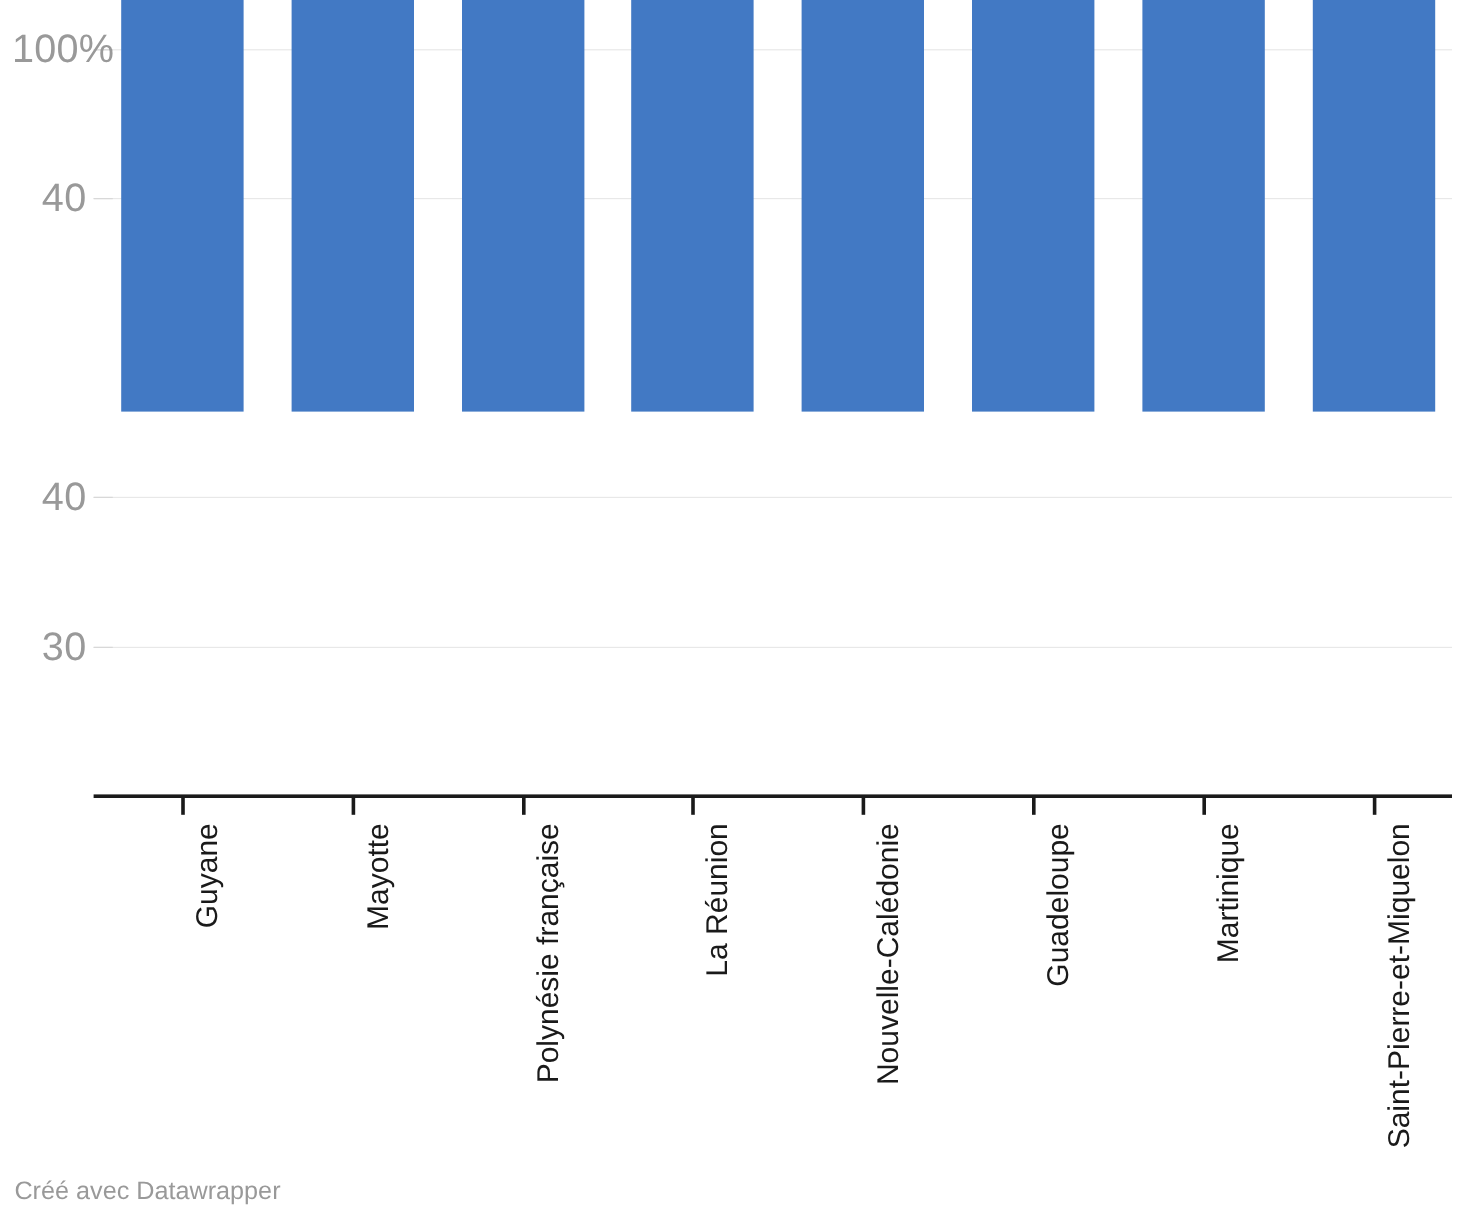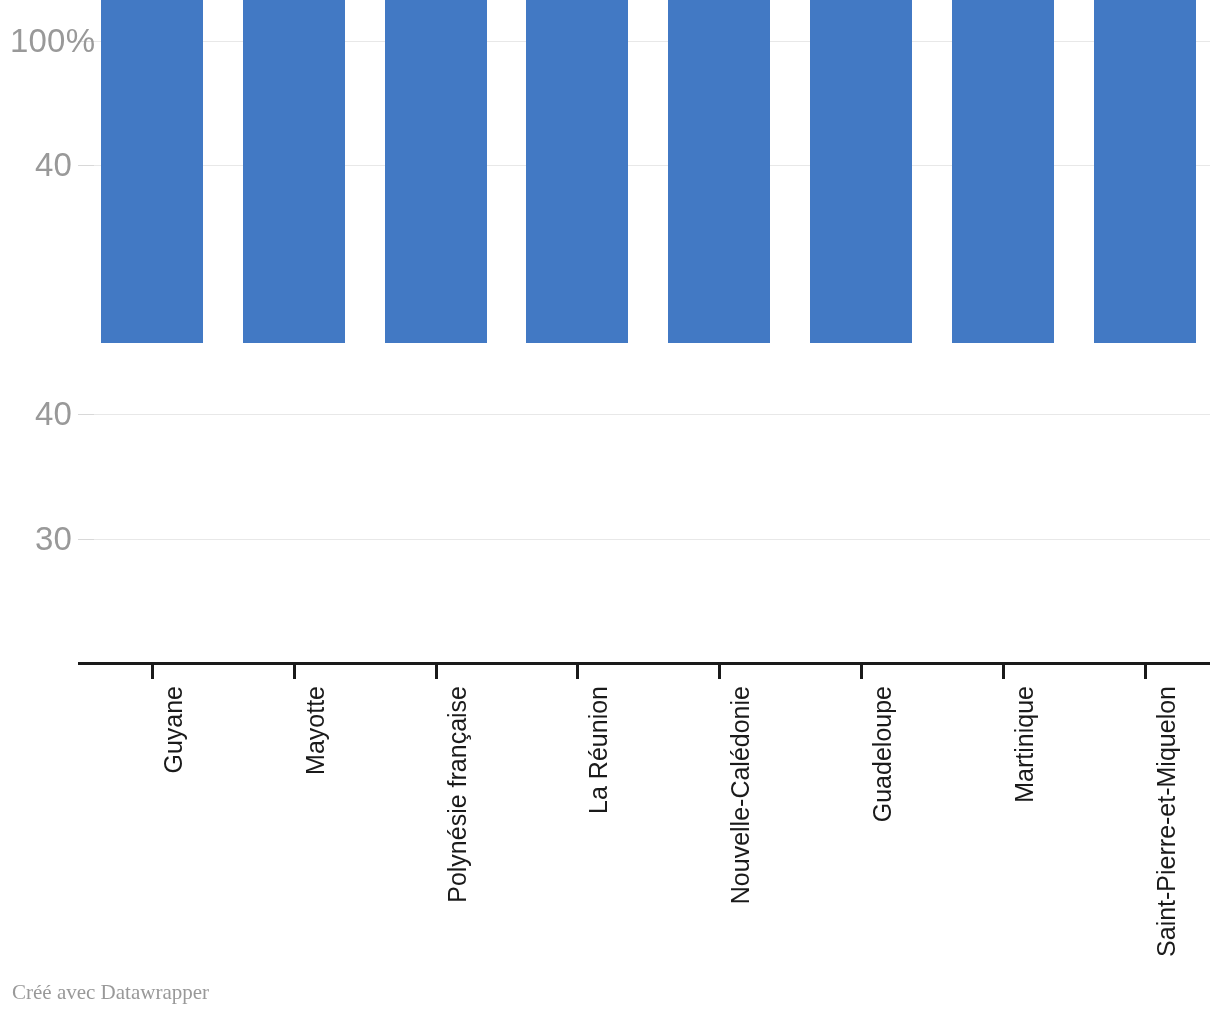--- a/index.html
+++ b/index.html
@@ -195,15 +195,15 @@
       <div class="cat-label" style="left: 161px;">Guyane</div>
       <div class="cat-label" style="left: 302.8px;">Mayotte</div>
       <div class="cat-label" style="left: 444.6px;">Polynésie française</div>
       <div class="cat-label" style="left: 586.4px;">La Réunion</div>
       <div class="cat-label" style="left: 728.2px;">Nouvelle-Calédonie</div>
       <div class="cat-label" style="left: 870px;">Guadeloupe</div>
       <div class="cat-label" style="left: 1011.8px;">Martinique</div>
       <div class="cat-label" style="left: 1153.6px;">Saint-Pierre-et-Miquelon</div>
     </div>
 
-  <div id="footer" style="color: rgb(153, 153, 153); font-family: Liberation Serif, serif;">Créé avec Datawrapper</div>
+  <div id="footer" style="color: rgb(153, 153, 153);">Créé avec Datawrapper</div>
 
 </div>
 
 </body></html>

